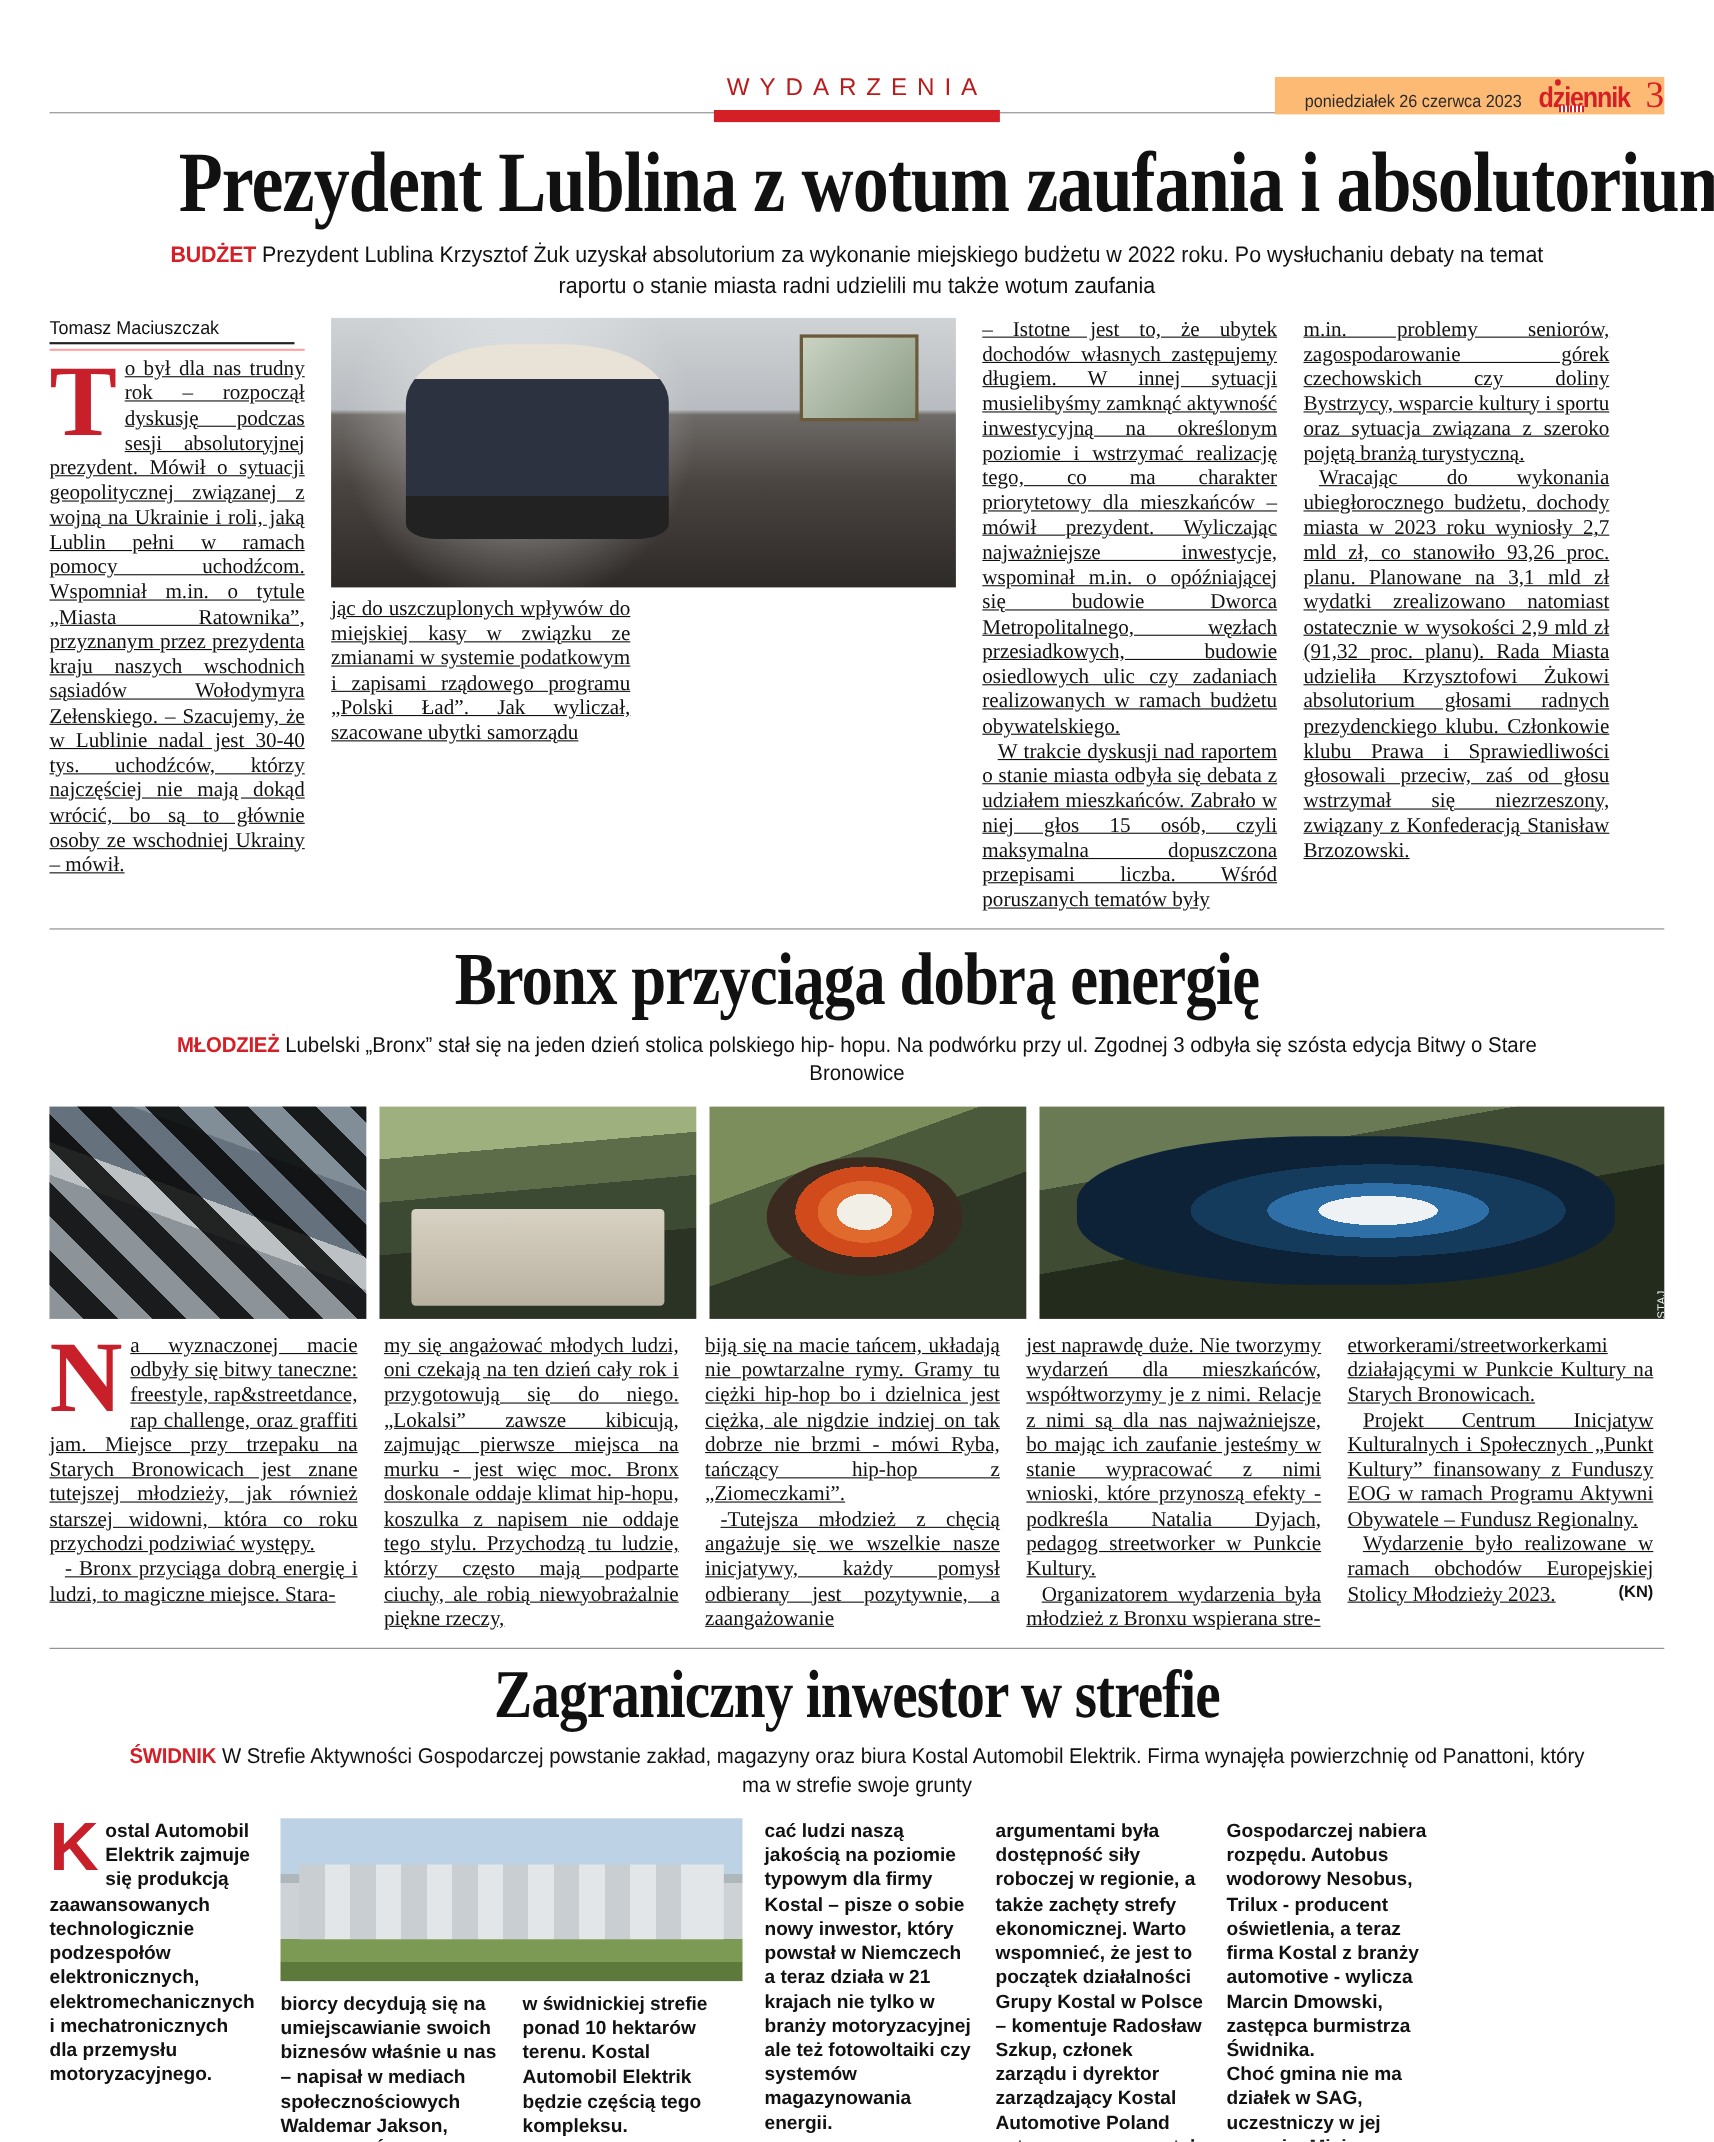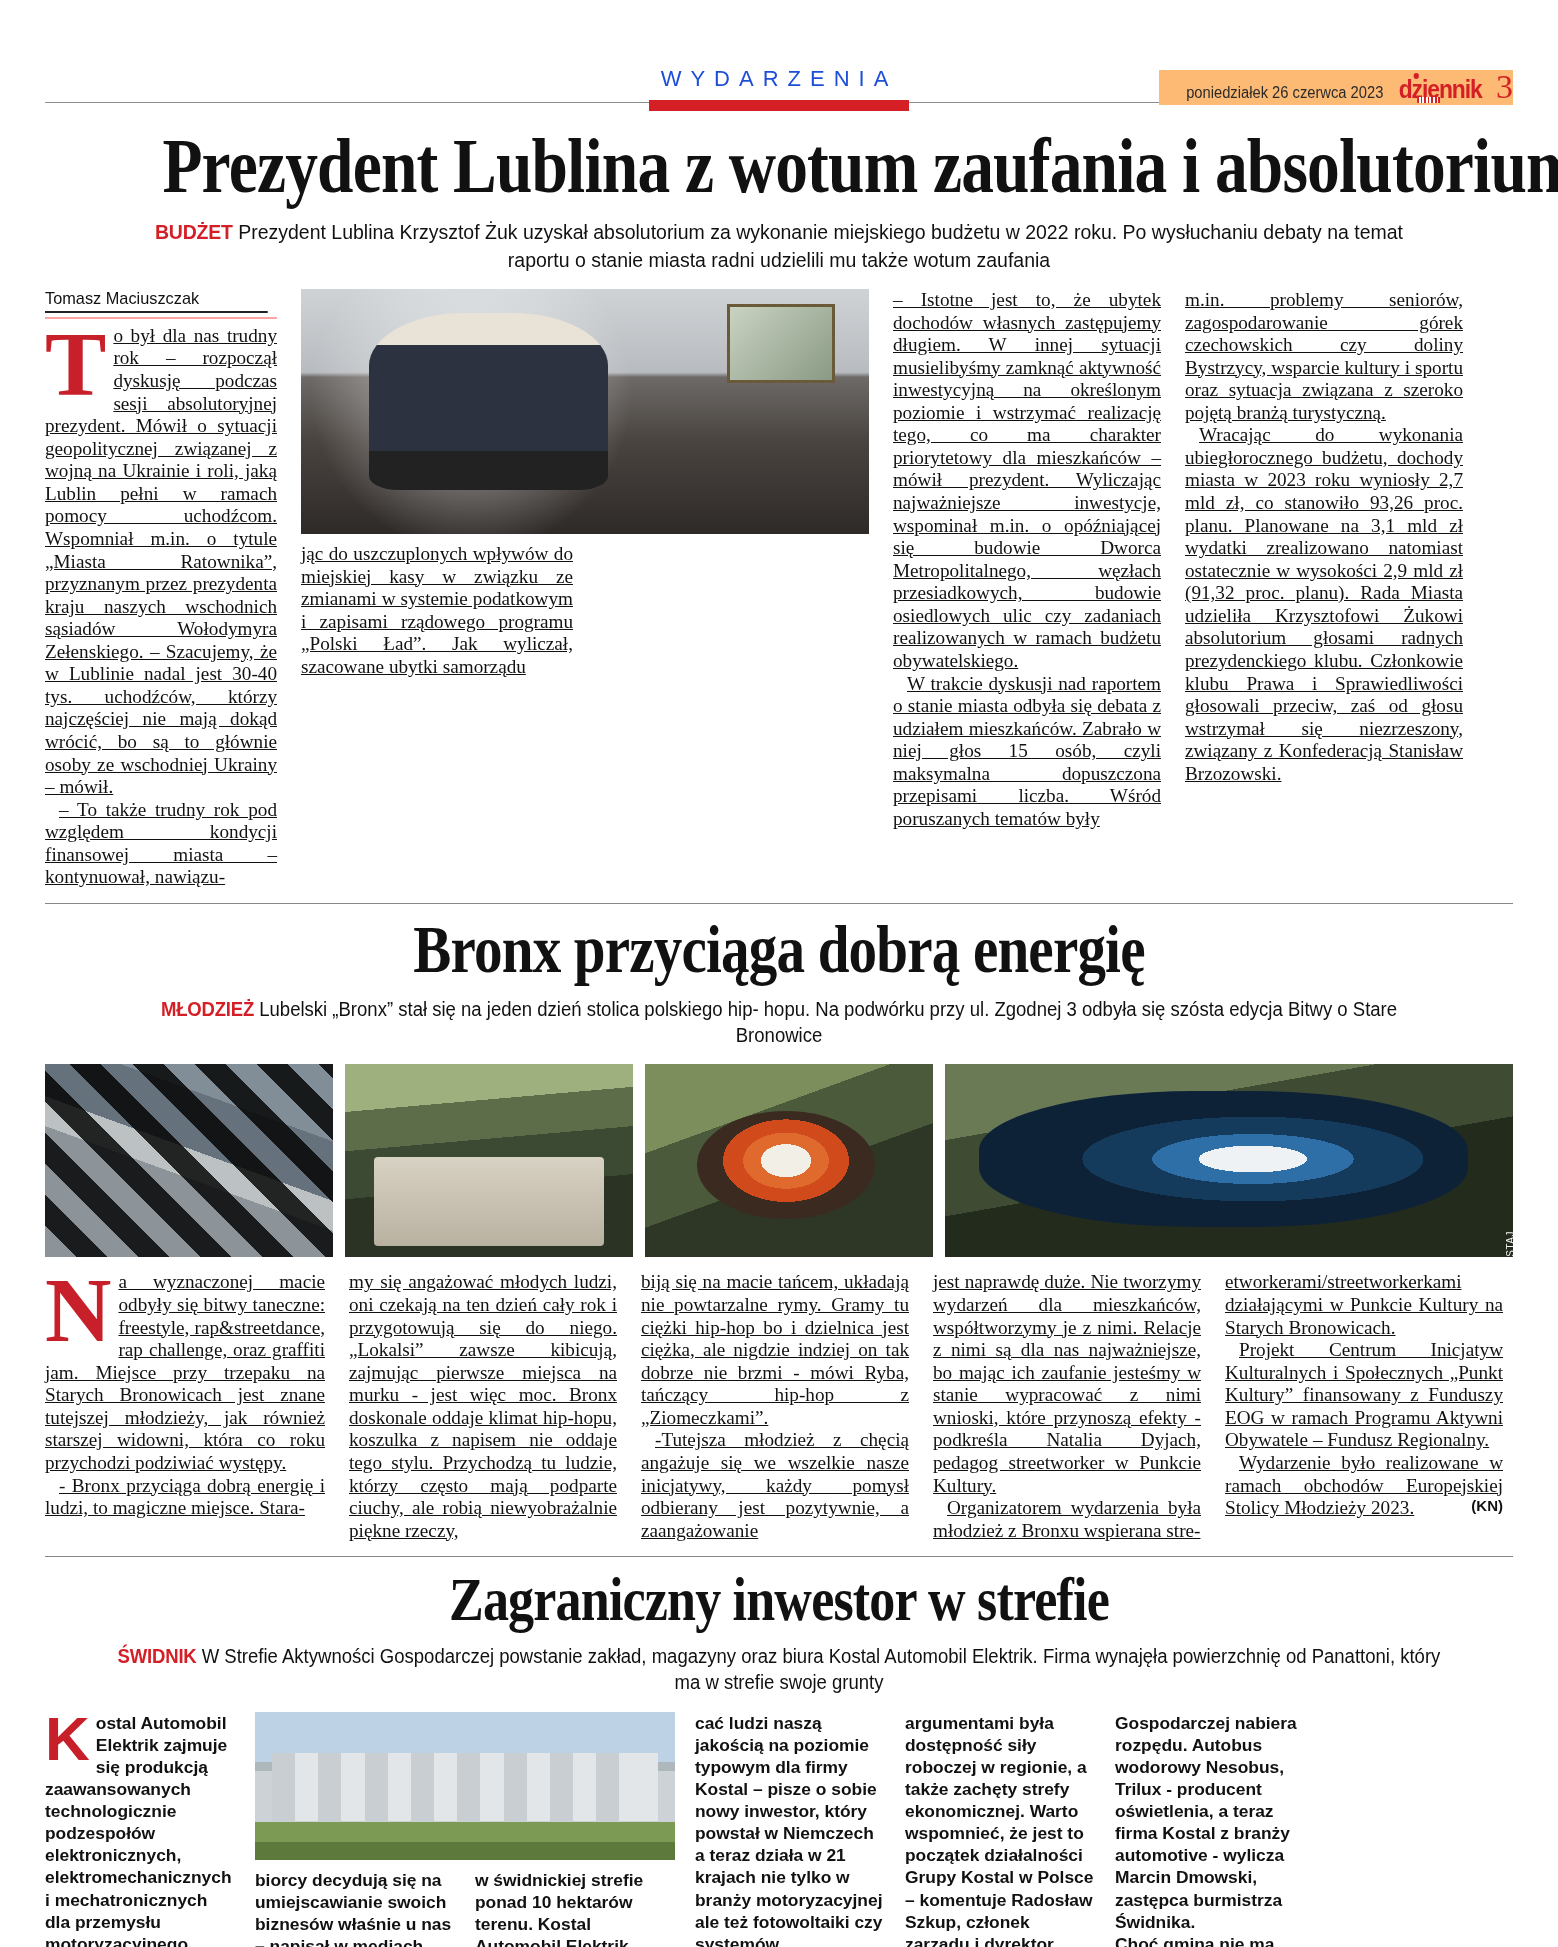--- a/index.html
+++ b/index.html
@@ -9,21 +9,21 @@
     -webkit-font-smoothing:antialiased;
   }
   .page{position:relative;width:1558px;height:1947px;box-sizing:border-box;padding:0 45px;}
 
   
   .masthead{position:relative;height:62px;margin-top:56px;}
   .mh-rule{position:absolute;left:0;right:0;top:46px;height:1px;background:#8c8c8c;}
   .mh-section{
     position:absolute;left:50%;transform:translateX(-50%);top:10px;
     font-family:"Liberation Sans",sans-serif;font-size:22px;letter-spacing:9px;
-    color:#1d4ed8;padding:0 6px;background:#fff;z-index:2;
+    color:#b91c1c;padding:0 6px;background:#fff;z-index:2;
   }
   .mh-section-bar{
     position:absolute;left:50%;transform:translateX(-50%);top:44px;
     width:260px;height:11px;background:#d51f26;z-index:3;
   }
   .mh-right{
     position:absolute;right:0;top:14px;display:flex;align-items:baseline;gap:9px;
     background:#fdba74;padding-left:10px;z-index:2;
   }
   .mh-date{font-family:"Liberation Sans",sans-serif;font-size:16px;color:#2b2b2b;
@@ -162,21 +162,20 @@
       <span class="kicker">BUDŻET</span><span> Prezydent Lublina Krzysztof Żuk uzyskał absolutorium za wykonanie miejskiego budżetu w 2022 roku. Po wysłuchaniu debaty na temat raportu o stanie miasta radni udzielili mu także wotum zaufania</span>
     </div>
 
     <div class="cols" style="margin-top:16px;">
 
       <div class="col serif-col" style="width:244px;padding-right:12px;">
         <div class="byline-wrap">
           <span class="byline">Tomasz Maciuszczak</span>
         </div>
         <p class="noind"><span class="dropcap">T</span><span>o był dla nas trudny rok – rozpoczął dyskusję podczas sesji absolutoryjnej prezydent. Mówił o sytuacji geopolitycznej związanej z wojną na Ukrainie i roli, jaką Lublin pełni w ramach pomocy uchodźcom. Wspomniał m.in. o tytule „Miasta Ratownika”, przyznanym przez prezydenta kraju naszych wschodnich sąsiadów Wołodymyra Zełenskiego. – Szacujemy, że w Lublinie nadal jest 30-40 tys. uchodźców, którzy najczęściej nie mają dokąd wrócić, bo są to głównie osoby ze wschodniej Ukrainy – mówił.</span></p>
-        <p>– To także trudny rok pod względem kondycji finansowej miasta – kontynuował, nawiązu-</p>
       </div>
 
       <div class="col" style="width:592px;padding:0 12px;">
         <div class="photo ph1" style="width:100%;height:245px;"></div>
         <div class="cols" style="margin-top:9px;gap:0;">
           <div class="col serif-col" style="width:50%;padding-right:12px;">
             <p class="noind">jąc do uszczuplonych wpływów do miejskiej kasy w związku ze zmianami w systemie podatkowym i zapisami rządowego programu „Polski Ład”. Jak wyliczał, szacowane ubytki samorządu</p>
           </div>
         </div>
       </div>

